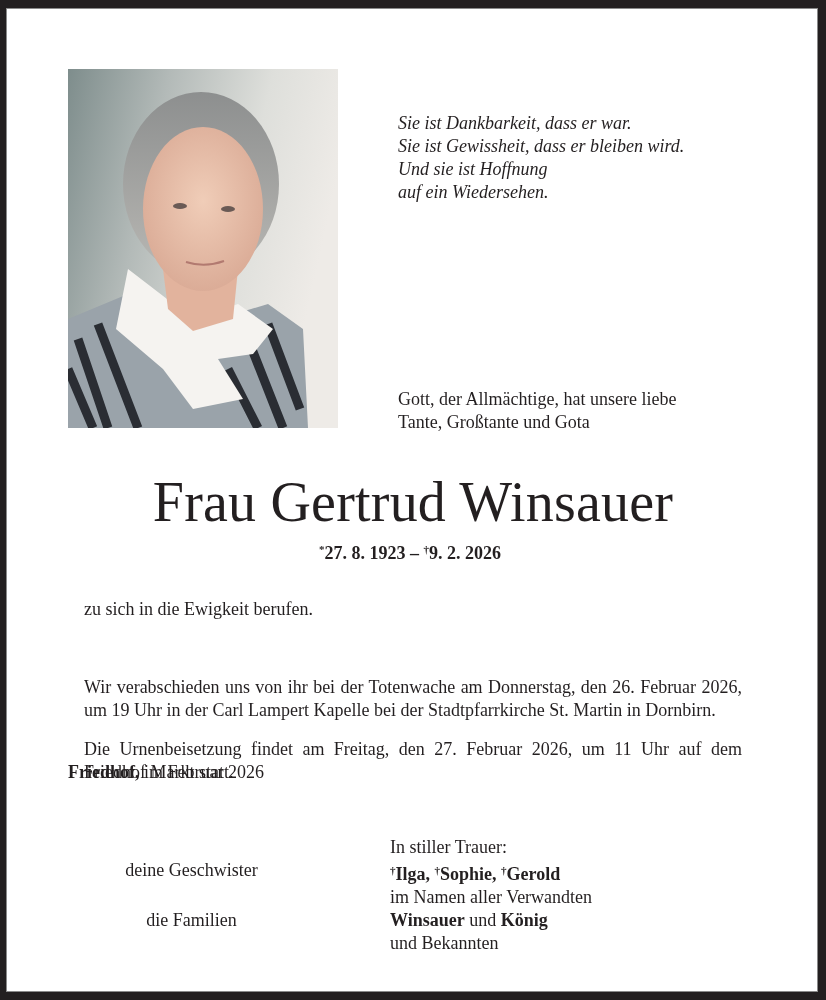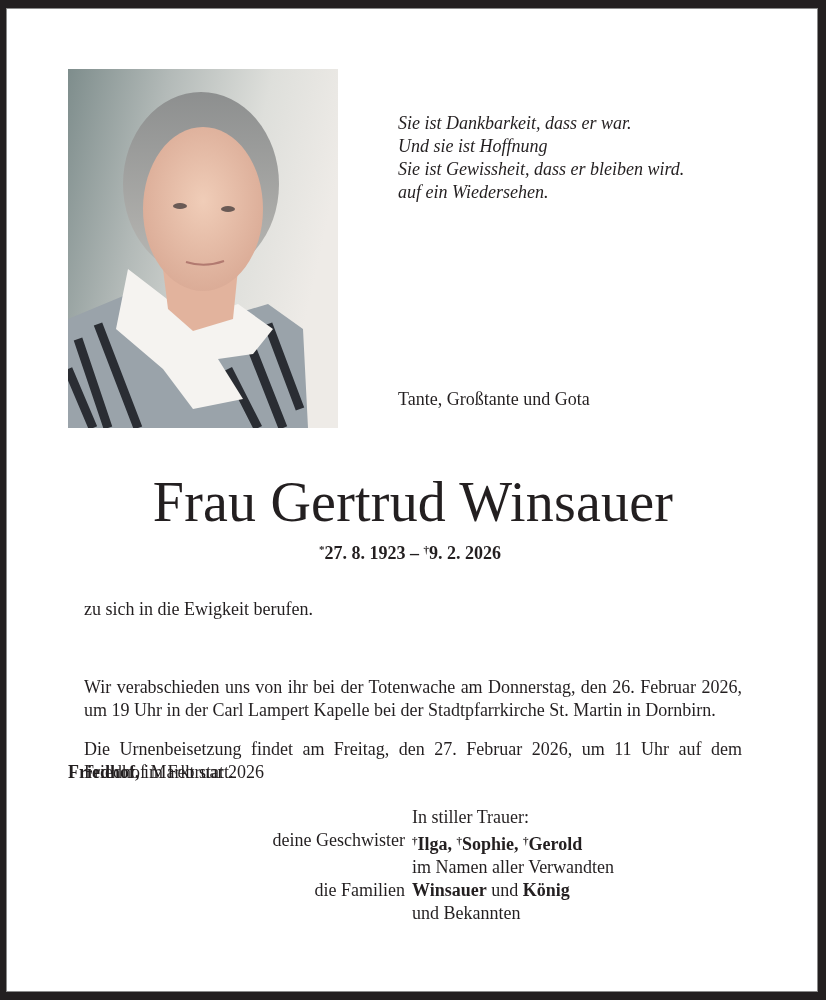--- a/index.html
+++ b/index.html
@@ -73,30 +73,29 @@
     .justified { text-align: justify; text-align-last: left; }
     .place {
       position: absolute;
       left: 68px; top: 761px;
       font-size: 18px;
       line-height: 23px;
     }
     .place b { font-weight: bold; }
     .signoff {
       position: absolute;
-      left: 0; top: 806px;
+      left: 0; top: 836px;
       width: 700px;
       font-size: 18px;
       line-height: 23px;
-      padding-left: 22px;
     }
     .row { display: flex; }
     .row .lbl {
       width: 390px;
-      text-align: right;
+      text-align: center;
       padding-right: 7px;
       box-sizing: border-box;
     }
     .row .val { flex: 1; }
     .row .val b { font-weight: bold; }
     .row .val sup { font-size: 11px; vertical-align: 6px; font-weight: bold; }
   </style>
 </head>
 <body>
 
@@ -136,27 +135,28 @@
     <ellipse cx="112" cy="137" rx="7" ry="3" fill="#6a5a55"></ellipse>
     <ellipse cx="160" cy="140" rx="7" ry="3" fill="#6a5a55"></ellipse>
 
     <path d="M118 193 Q137 199 156 192" stroke="#b27a70" stroke-width="2" fill="none"></path>
   </svg>
 </div>
 
 <div class="poem">
   <p>
     <span>Sie ist Dankbarkeit, dass er war.</span>
+    <span>Sie ist Gewissheit, dass er bleiben wird.</span>
     <span>Und sie ist Hoffnung</span>
-    <span>Sie ist Gewissheit, dass er bleiben wird.</span>
     <span>auf ein Wiedersehen.</span>
   </p>
 </div>
 
 <div class="intro">
+  <span>Gott, der Allmächtige, hat unsere liebe</span>
   <span>Tante, Großtante und Gota</span>
 </div>
 
 <div class="name">Frau Gertrud Winsauer</div>
 
 <div class="dates"><sup>*</sup><span>27. 8. 1923</span><span> – </span><sup>†</sup><span>9. 2. 2026</span></div>
 
 <div class="body-text">
   <p>zu sich in die Ewigkeit berufen.</p>
   <div class="gap"></div>

